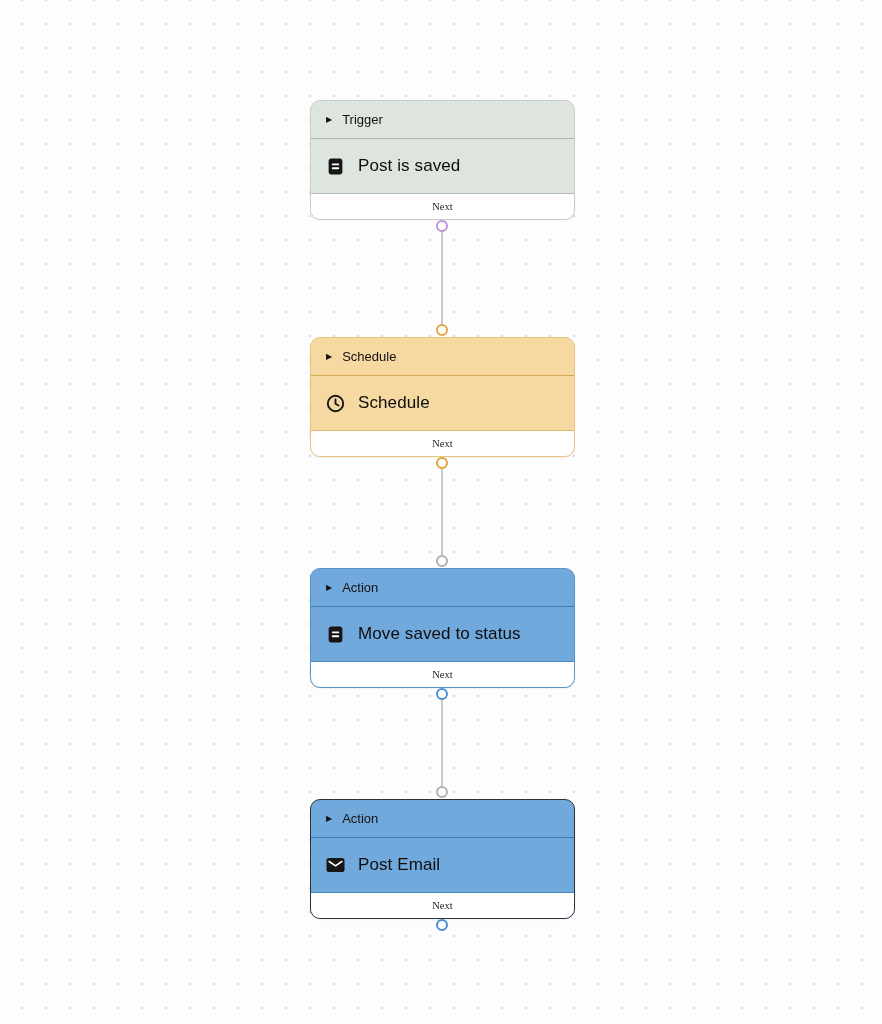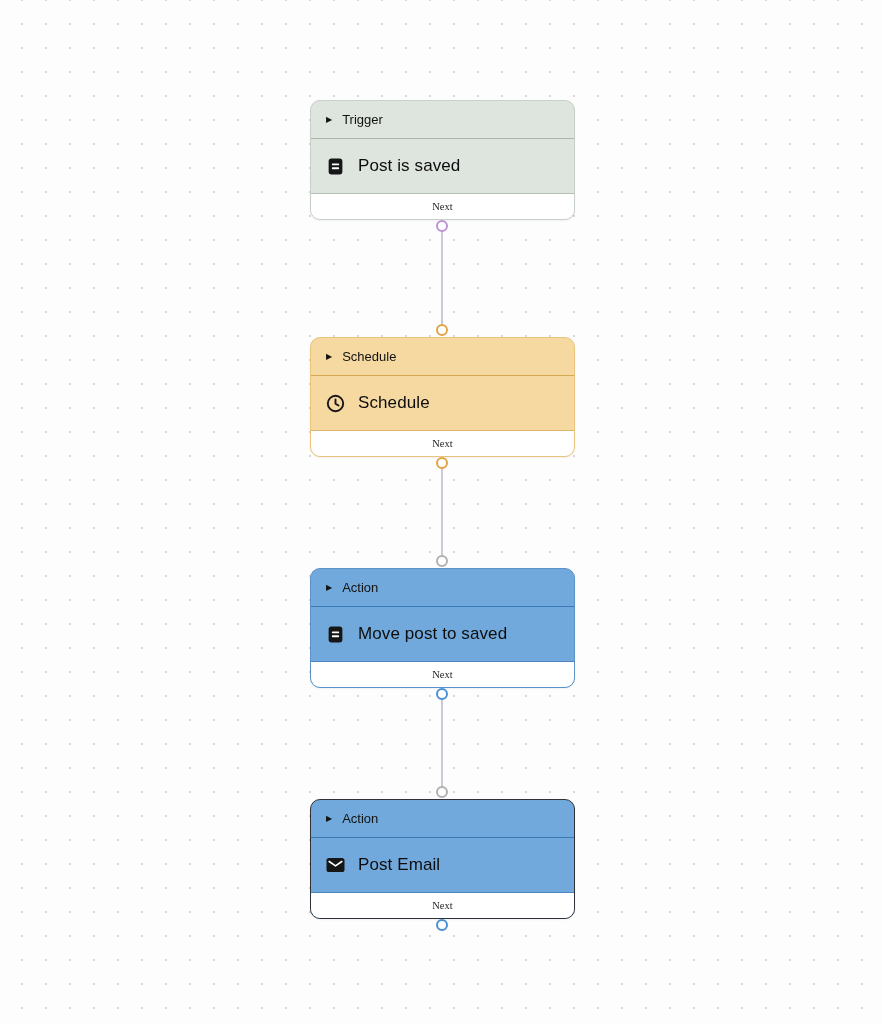--- a/index.html
+++ b/index.html
@@ -158,21 +158,21 @@
       <span>Action</span>
     </div>
     <div class="node-body">
       <span class="icon">
         <svg width="19" height="19" viewBox="0 0 18 18">
             <rect x="2.5" y="1.5" width="13" height="15" rx="2.6" fill="#161616"></rect>
             <rect x="5.5" y="6.2" width="7" height="1.7" rx="0.85" fill="#fff"></rect>
             <rect x="5.5" y="9.8" width="7" height="1.7" rx="0.85" fill="#fff"></rect>
           </svg>
       </span>
-      <span>Move post to saved</span>
+      <span>Move saved to status</span>
     </div>
     <div class="node-footer">
       <span>Next</span>
     </div>
   </div>
   <div class="handle handle--action" style="top:694px;"></div>
 
   <div class="handle handle--neutral" style="top:792px;"></div>
   <div class="node node--action node--selected" style="top:799px;">
     <div class="node-header">

